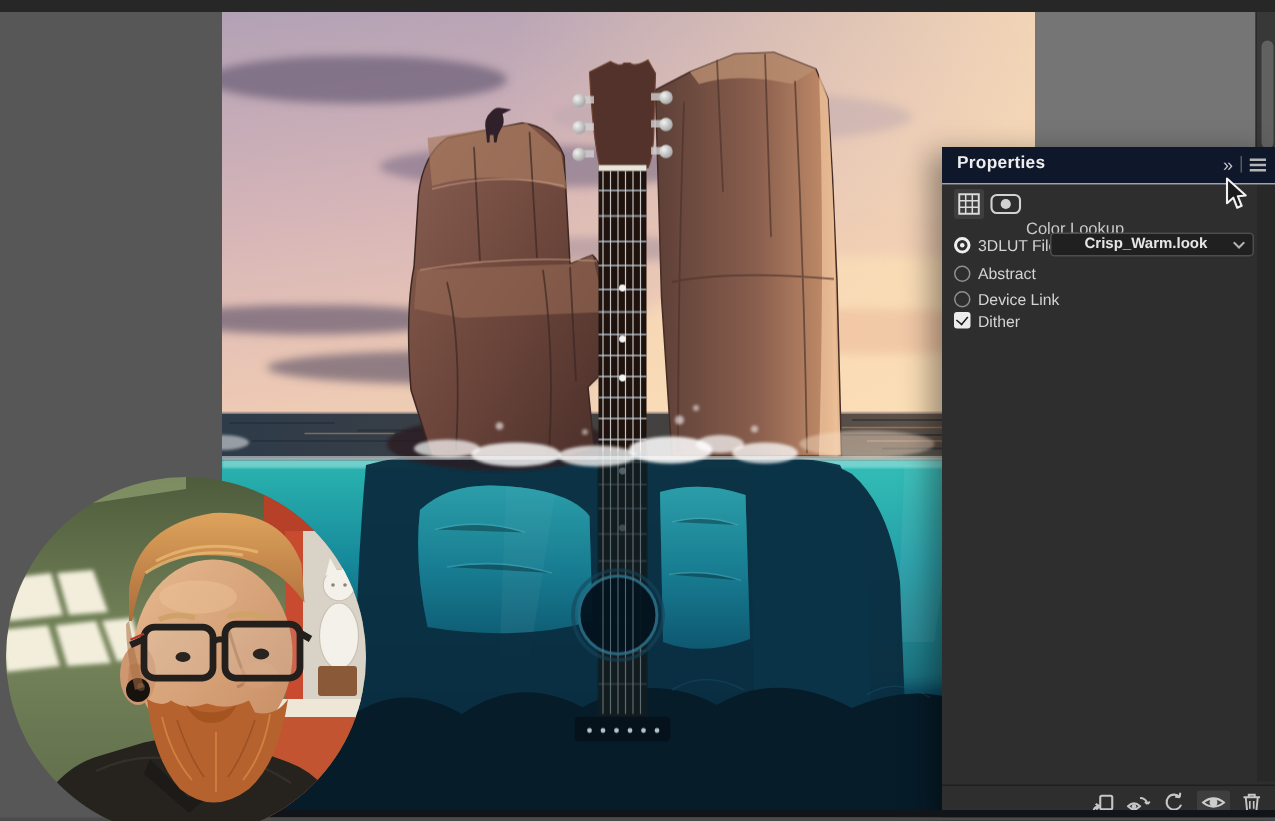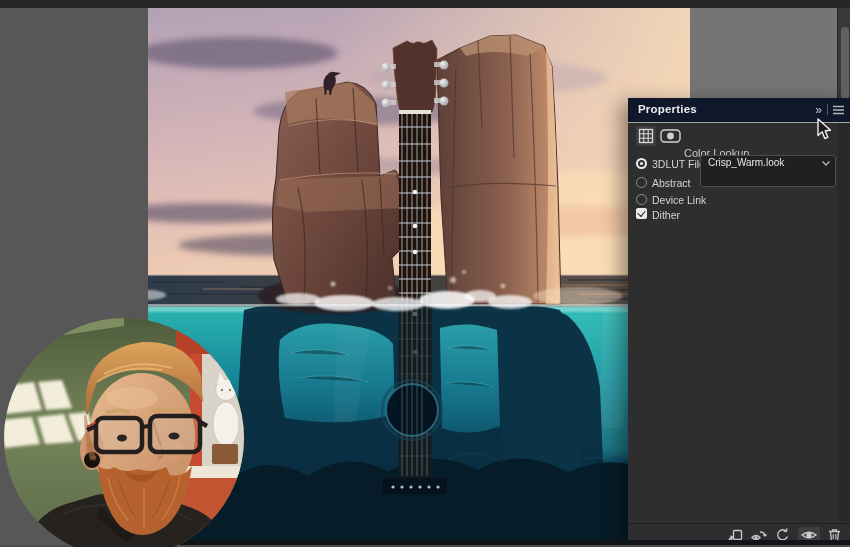--- a/index.html
+++ b/index.html
@@ -30,23 +30,23 @@
   .adj-row{left:0;top:28px;width:222px;height:22px;}
   .adj-icon-bg{left:8px;top:0;width:20px;height:20px;background:#3e3e3e;border-radius:2px;}
   .adj-label{left:56px;top:4px;font-size:11px;color:#c9c9c9;margin-top:17px;}
 
   .field-row{left:0;width:222px;height:17px;}
   .radio{left:8px;top:3px;width:11px;height:11px;border-radius:50%;box-sizing:border-box;}
   .radio.on{border:2.5px solid #efefef;}
   .radio.on::after{content:"";position:absolute;left:1.5px;top:1.5px;width:3px;height:3px;border-radius:50%;background:#efefef;}
   .radio.off{border:1.5px solid #8f8f8f;}
   .field-label{left:24px;top:3px;font-size:10.5px;color:#d4d4d4;white-space:nowrap;}
-  .select{left:72px;top:0;width:136px;height:32px;background:#202020;border:1px solid #4d4d4d;
+  .select{left:72px;top:0;width:136px;height:16px;background:#202020;border:1px solid #4d4d4d;
           border-radius:3px;box-sizing:border-box;font-size:10px;color:#e6e6e6;
-          line-height:14px;padding-left:7px;white-space:nowrap;overflow:hidden;}
+          line-height:14px;padding-left:22px;white-space:nowrap;overflow:hidden;font-weight:bold;}
   .select svg{position:absolute;right:5px;top:5px;}
 
   .check-row{left:0;top:108px;width:222px;height:16px;}
   .checkbox{left:8px;top:2px;width:11px;height:11px;background:#ececec;border-radius:2px;}
   .checkbox::after{content:"";position:absolute;left:3px;top:1px;width:3.5px;height:6px;
     border:solid #1b1b1b;border-width:0 1.8px 1.8px 0;transform:rotate(40deg);}
 
   .panel-footer{left:0;right:0;top:425px;height:24px;border-top:1px solid #1f1f1f;}
   .footer-icons{position:absolute;right:9px;top:3px;display:flex;align-items:center;gap:8px;}
   .eye-bg{background:#3e3e3e;border-radius:2px;padding:1px 3px;display:flex;align-items:center;}

